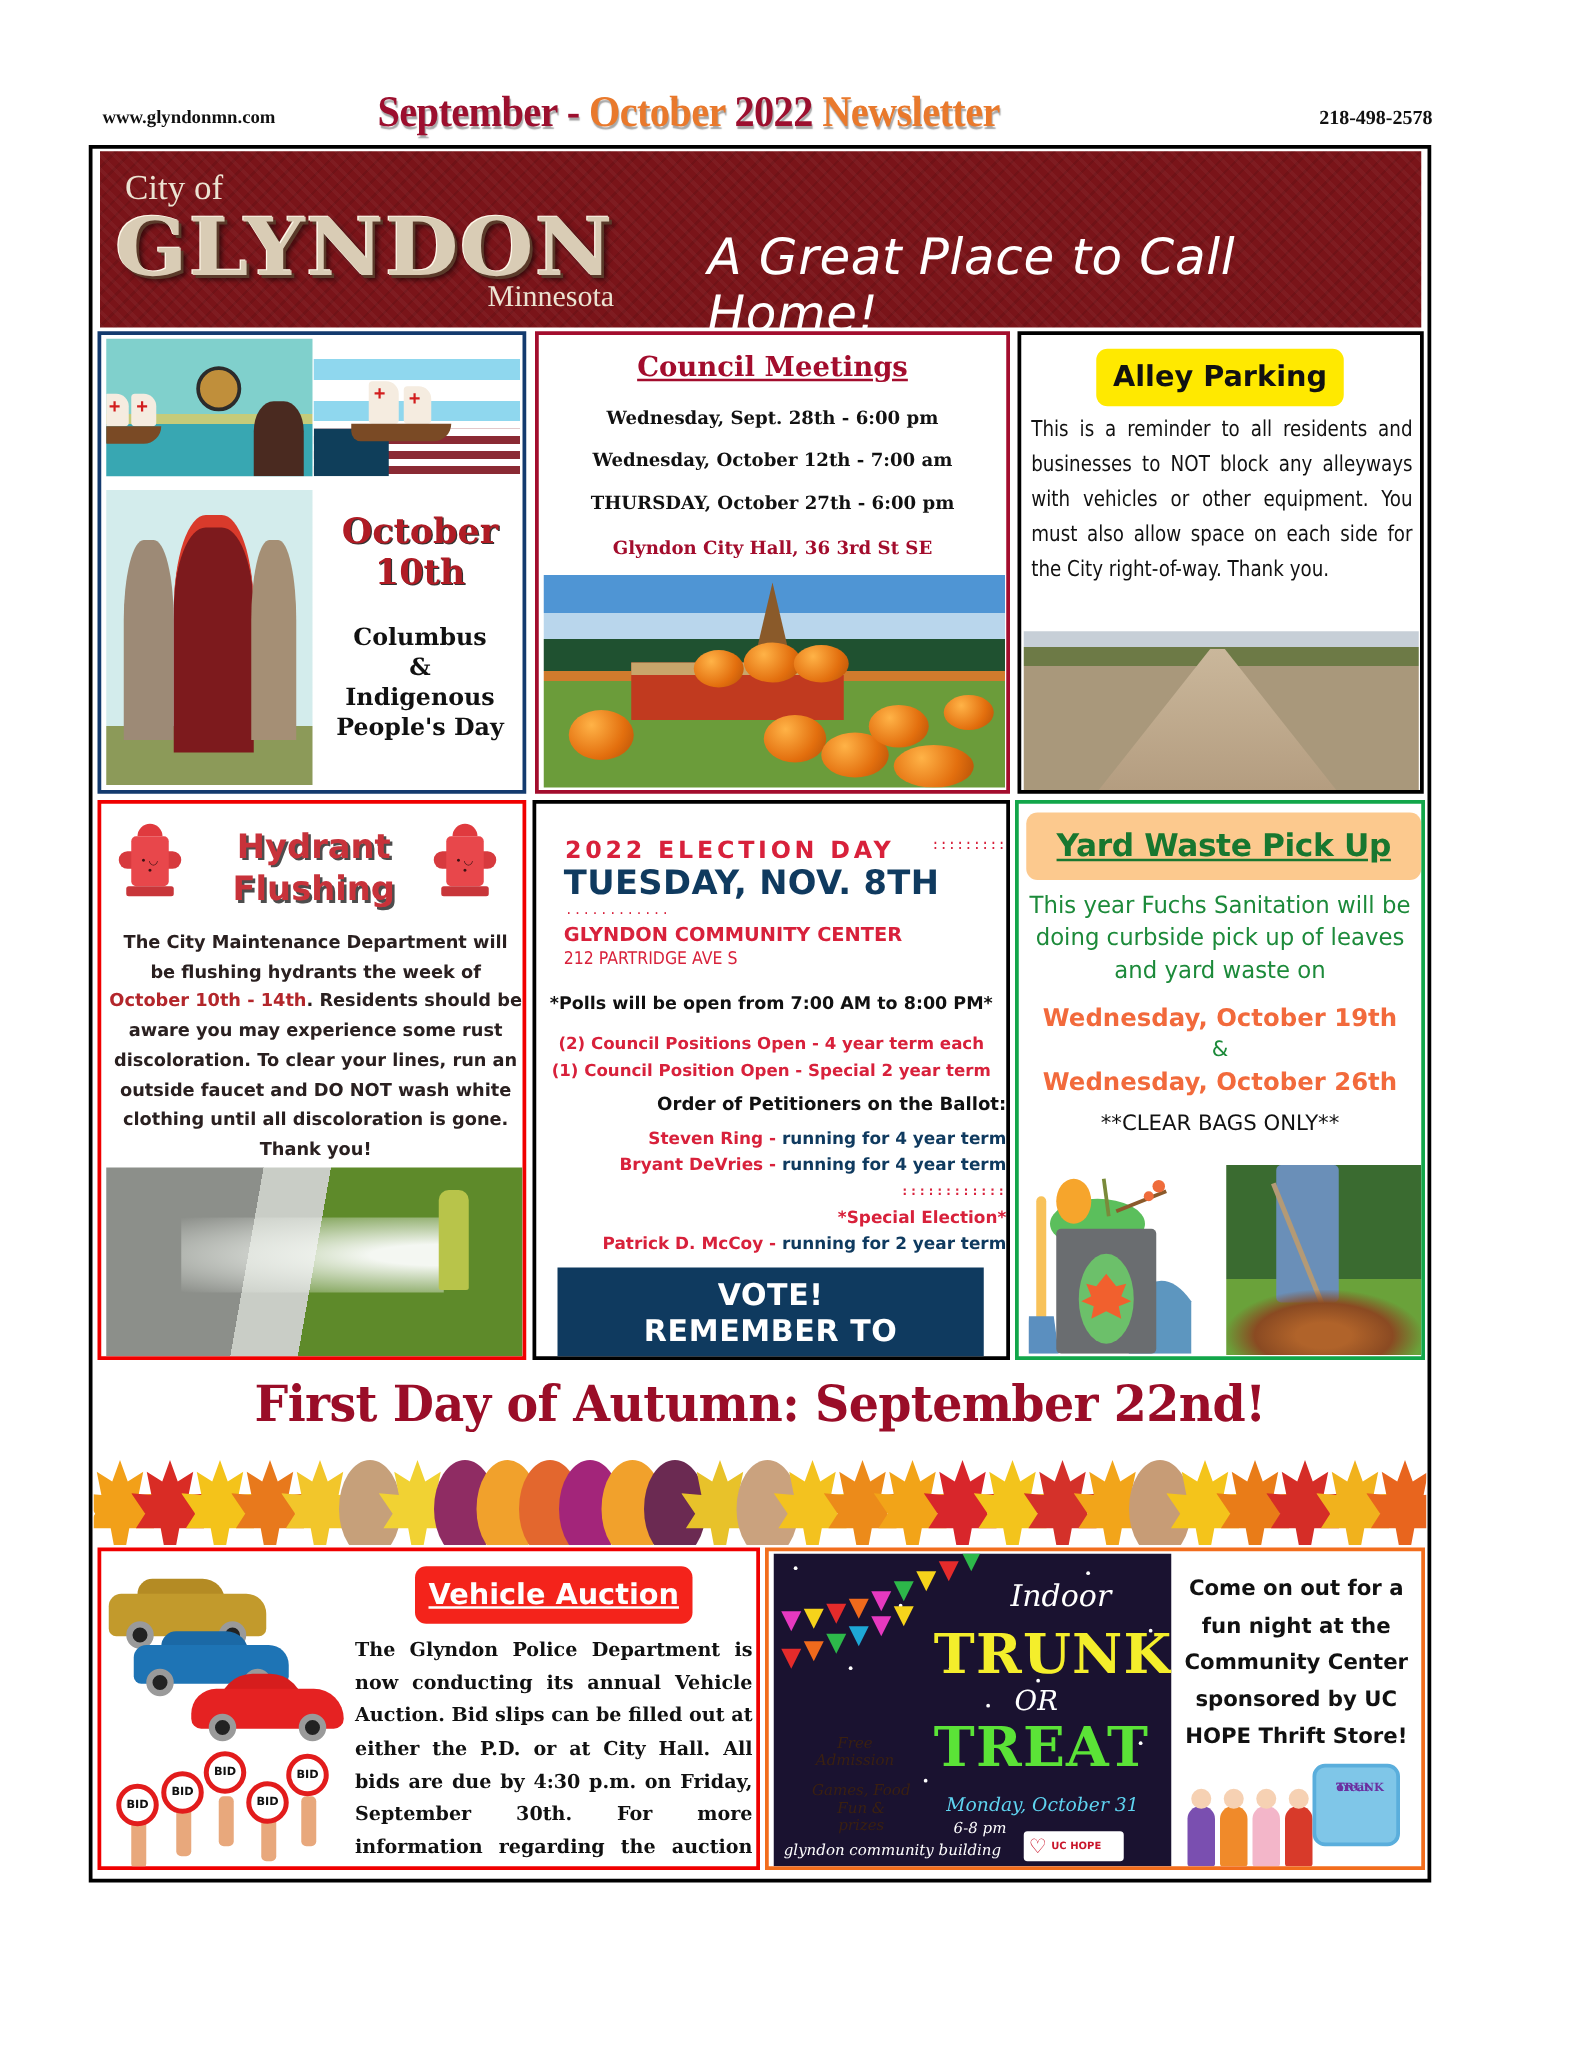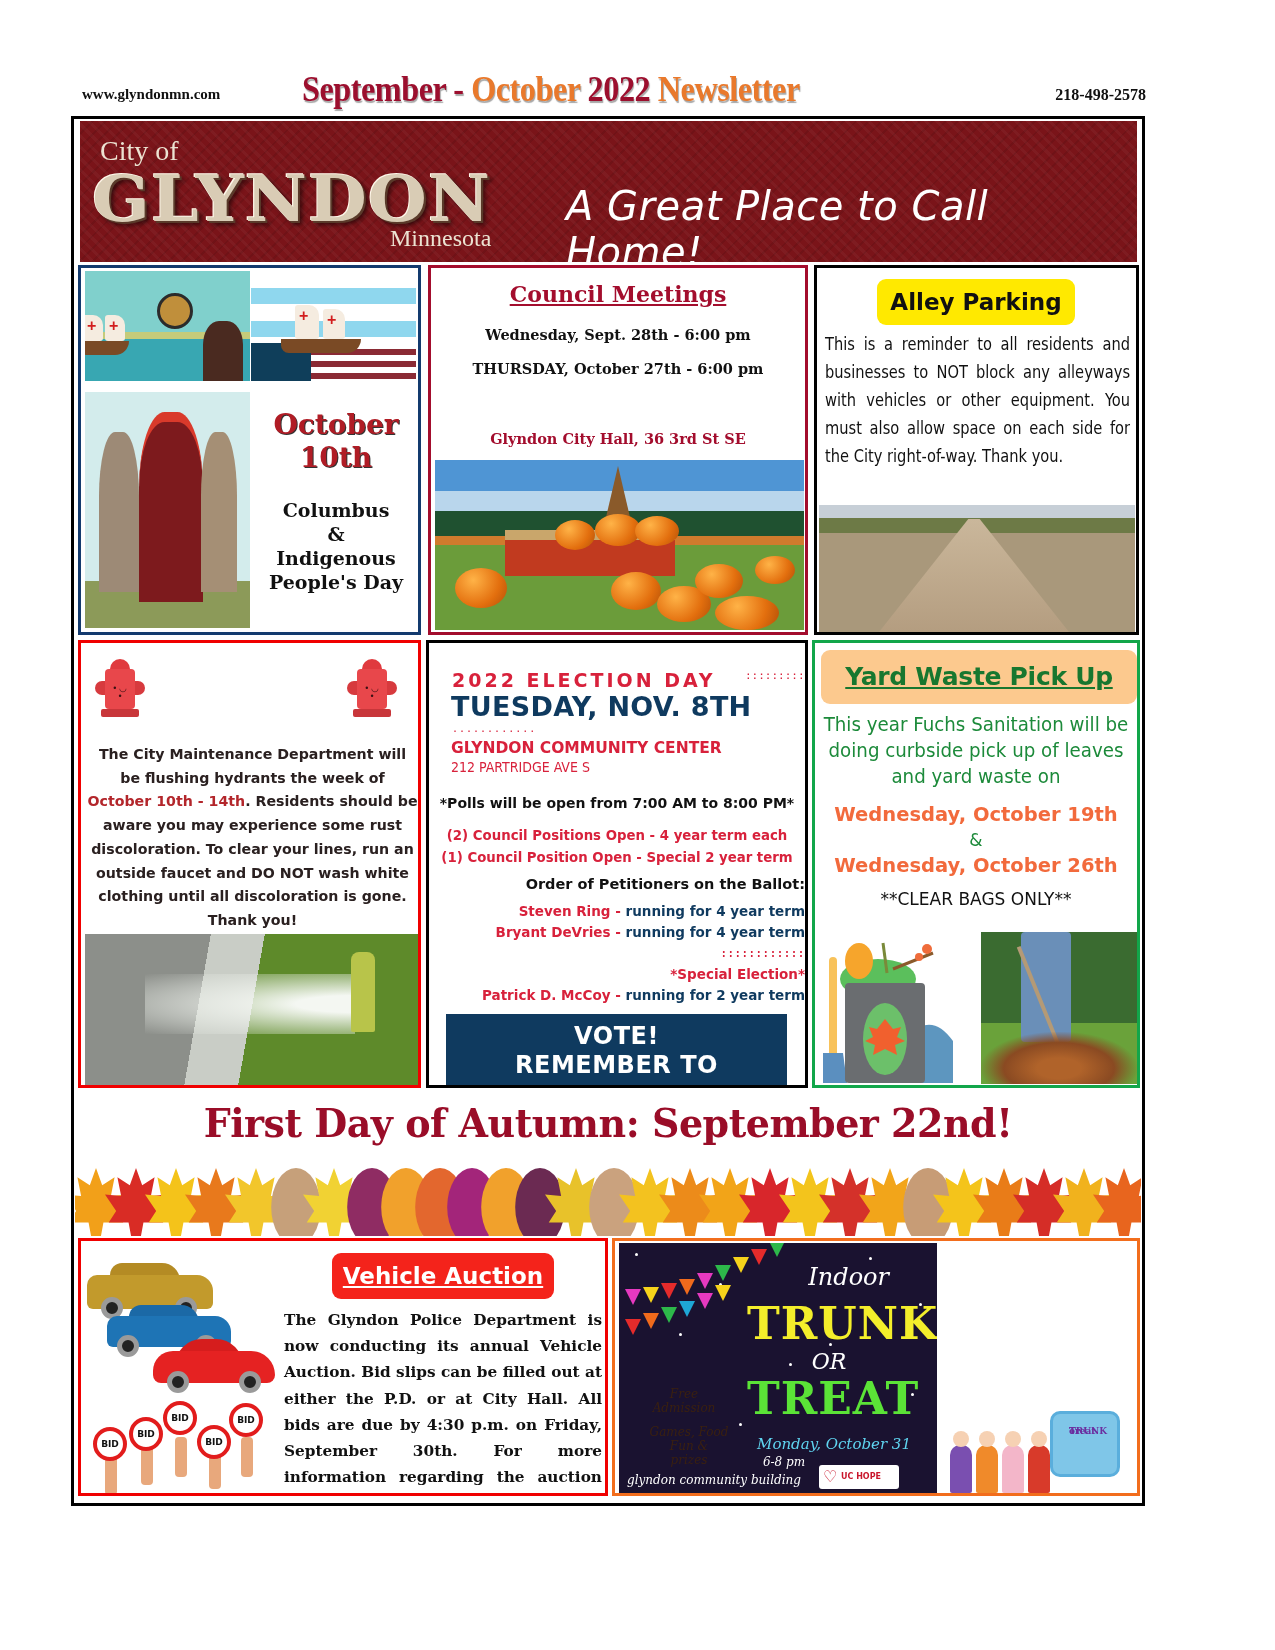--- a/index.html
+++ b/index.html
@@ -200,20 +200,21 @@
     <div>&amp;</div>
     <div>Indigenous</div>
     <div>People's Day</div>
   </div>
 </div>
 
 <div class="panel p-council">
   <div class="council-title">Council Meetings</div>
   <div class="council-dates">
     <div>Wednesday, Sept. 28th - 6:00 pm</div>
+    <div>Wednesday, October 12th - 7:00 am</div>
     <div>THURSDAY, October 27th - 6:00 pm</div>
   </div>
   <div class="council-loc">Glyndon City Hall, 36 3rd St SE</div>
   <div class="img pumpkin-img">
     <div class="wagon"></div>
     <div style="position:absolute;left:168px;top:6px;width:30px;height:64px;background:#8a5a2a;clip-path:polygon(50% 0,100% 100%,0 100%);"></div>
     <div class="pumpkin" style="left:20px;top:108px;width:52px;height:40px;"></div>
     <div class="pumpkin" style="left:120px;top:60px;width:40px;height:30px;"></div>
     <div class="pumpkin" style="left:160px;top:54px;width:46px;height:32px;"></div>
     <div class="pumpkin" style="left:200px;top:56px;width:44px;height:30px;"></div>
@@ -233,20 +234,24 @@
   </div>
 </div>
 
 <div class="panel p-hydrant">
   <div class="hyd-icon" style="left:14px;">
     <div class="arm" style="left:0"></div>
       <div class="cap"></div>
       <div class="body"></div>
       <div class="base"></div>
       <div class="face">• ◡ •</div>
+  </div>
+  <div class="hyd-title">
+    <div>Hydrant</div>
+    <div>Flushing</div>
   </div>
   <div class="hyd-icon" style="left:266px;">
     <div class="arm" style="left:0"></div>
       <div class="cap"></div>
       <div class="body"></div>
       <div class="base"></div>
       <div class="face">• ◡ •</div>
   </div>
   <div class="hyd-body"><span>The City Maintenance Department will be flushing hydrants the week of </span><span class="hl">October 10th - 14th</span><span>. Residents should be aware you may experience some rust discoloration. To clear your lines, run an outside faucet and DO NOT wash white clothing until all discoloration is gone. Thank you!</span></div>
   <div class="img hydrant-img">
@@ -417,20 +422,21 @@
     </div>
     <div class="t-indoor">Indoor</div>
     <div class="t-trunk">TRUNK</div>
     <div class="t-or">OR</div>
     <div class="t-treat">TREAT</div>
     <div class="t-date">Monday, October 31</div>
     <div class="t-time">6-8 pm</div>
     <div class="t-venue">glyndon community building</div>
     <div class="uc-hope">UC HOPE</div>
   </div>
+  <div class="trunk-blurb">Come on out for a fun night at the Community Center sponsored by UC HOPE Thrift Store!</div>
   <div class="kids-art">
     <div class="kid" style="left:10px;background:#7a4fb0;"></div>
     <div class="kid" style="left:36px;background:#f08a2a;"></div>
     <div class="kid" style="left:62px;background:#f3b6c9;"></div>
     <div class="kid" style="left:88px;background:#d83a2a;"></div>
     <div class="trunk-car">
       <span><span>TRUNK</span><br><span>or</span><br><span>Treat</span></span>
     </div>
   </div>
 </div>

